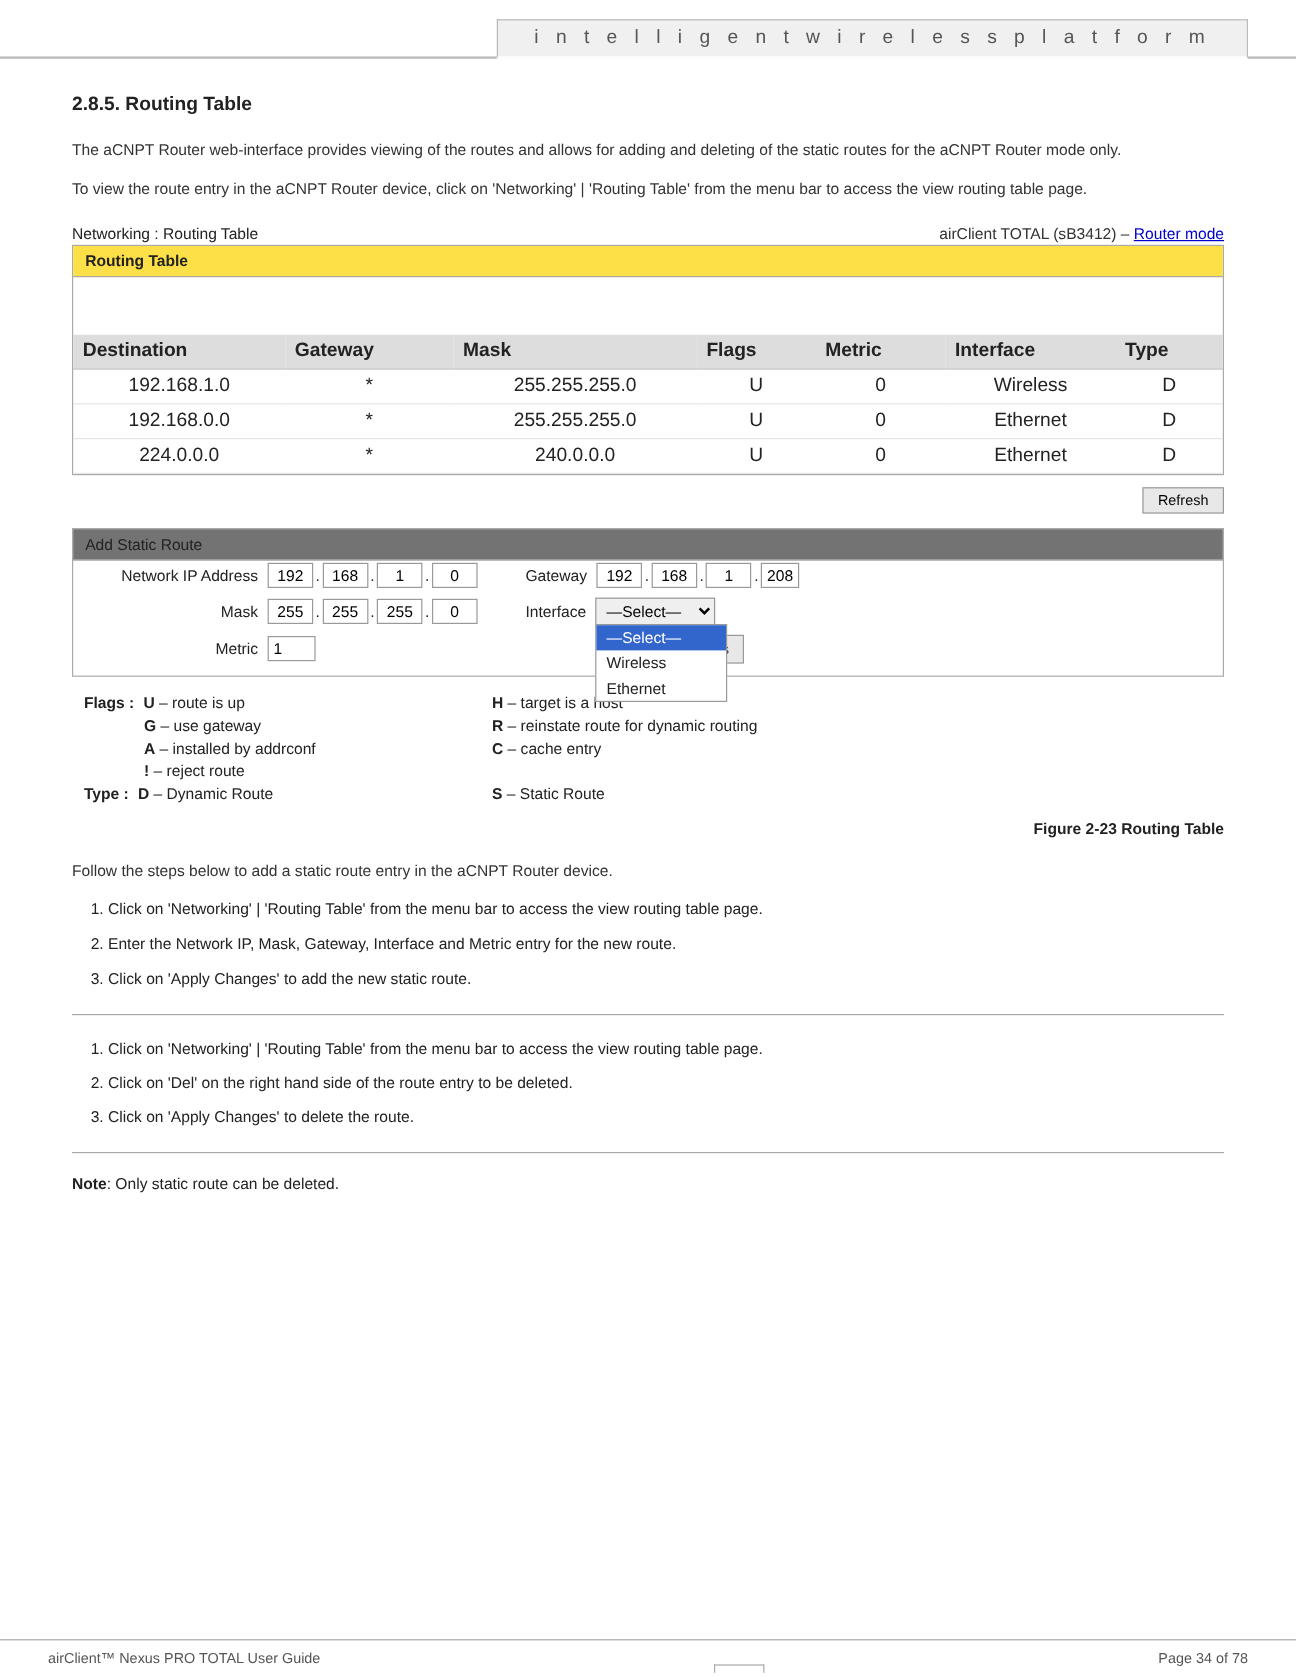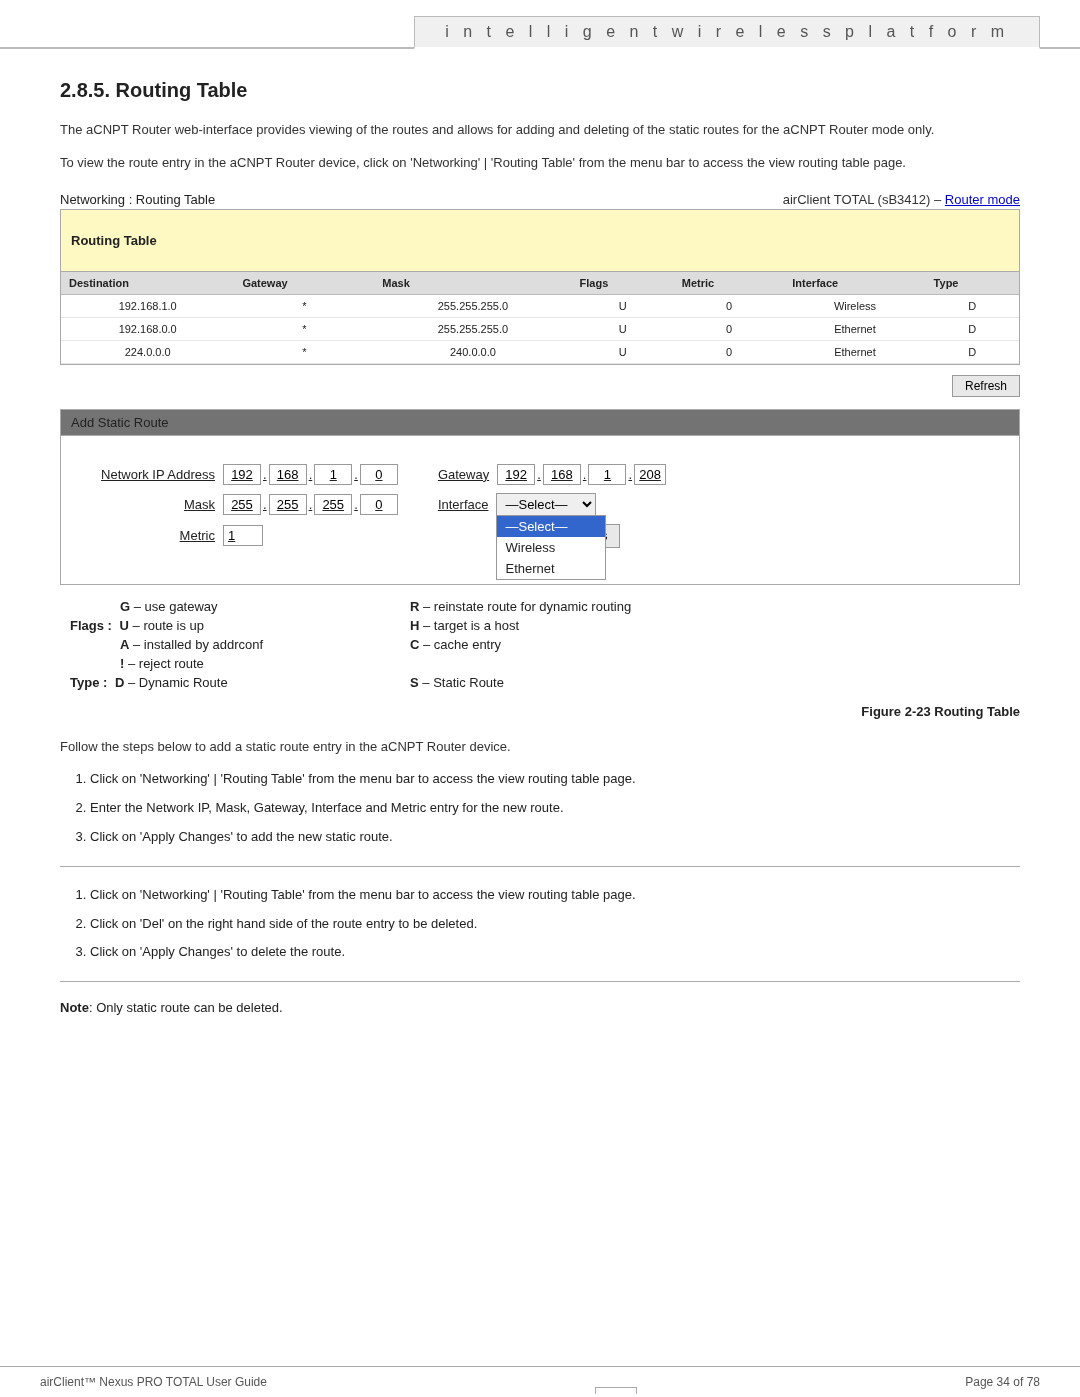--- a/index.html
+++ b/index.html
@@ -12,21 +12,21 @@
       min-height: 1397px;
       position: relative;
     }
 
     
     .main-content {
       padding: 30px 60px 40px 60px;
     }
 
     h2 {
-      font-size: 20px;
+      font-size: 16px;
       font-weight: bold;
       margin-bottom: 18px;
       color: #222;
     }
 
     p {
       margin-bottom: 12px;
       line-height: 1.6;
       font-size: 13px;
       color: #333;
@@ -55,30 +55,31 @@
       color: #0000cc;
       text-decoration: underline;
     }
 
     
     .routing-table-box {
       border: 1px solid #aaa;
       margin-bottom: 10px;
     }
     .routing-table-box .box-title {
-      background: #fef9c3;
-      padding: 23px 10px;
+      background: #fde047;
+      padding: 5px 10px;
       font-weight: bold;
       font-size: 13px;
       border-bottom: 1px solid #aaa;
     }
     .routing-table-box table {
       width: 100%;
       border-collapse: collapse;
-      font-size: 11px;
+      font-size: 16px;
+      margin-top: 48px;
     }
     .routing-table-box table th {
       background: #ddd;
       font-weight: bold;
       padding: 5px 8px;
       text-align: left;
       border-bottom: 1px solid #bbb;
     }
     .routing-table-box table td {
       padding: 5px 8px;
@@ -110,22 +111,21 @@
       position: relative;
     }
     .static-route-box .box-title {
       background: #737373;
       padding: 5px 10px;
       font-weight: normal;
       font-size: 13px;
       border-bottom: 1px solid #aaa;
     }
     .static-route-form {
-      padding: 28px 14px;
-      text-decoration: underline;
+      padding: 2px 14px;
     }
     .form-row {
       display: flex;
       align-items: center;
       margin-bottom: 8px;
     }
     .form-label {
       text-align: right;
       width: 140px;
       margin-right: 8px;
@@ -437,34 +437,34 @@
         <div style="margin-left: 240px;">
           <button class="btn-apply">Apply Changes</button>
         </div>
       </div>
 
     </div>
   </div>
 
   <div class="flags-section">
     <div class="flags-row">
-      <div class="flags-left" style="padding-left:50px;">
-        <strong>G</strong> – use gateway
-      </div>
-      <div class="flags-right">
-        <strong>R</strong> – reinstate route for dynamic routing
-      </div>
-    </div>
-    <div class="flags-row">
       <div class="flags-left">
         <span class="flags-label">Flags :</span>
         <strong>U</strong> – route is up
       </div>
       <div class="flags-right">
         <strong>H</strong> – target is a host
+      </div>
+    </div>
+    <div class="flags-row">
+      <div class="flags-left" style="padding-left:50px;">
+        <strong>G</strong> – use gateway
+      </div>
+      <div class="flags-right">
+        <strong>R</strong> – reinstate route for dynamic routing
       </div>
     </div>
     <div class="flags-row">
       <div class="flags-left" style="padding-left:50px;">
         <strong>A</strong> – installed by addrconf
       </div>
       <div class="flags-right">
         <strong>C</strong> – cache entry
       </div>
     </div>

